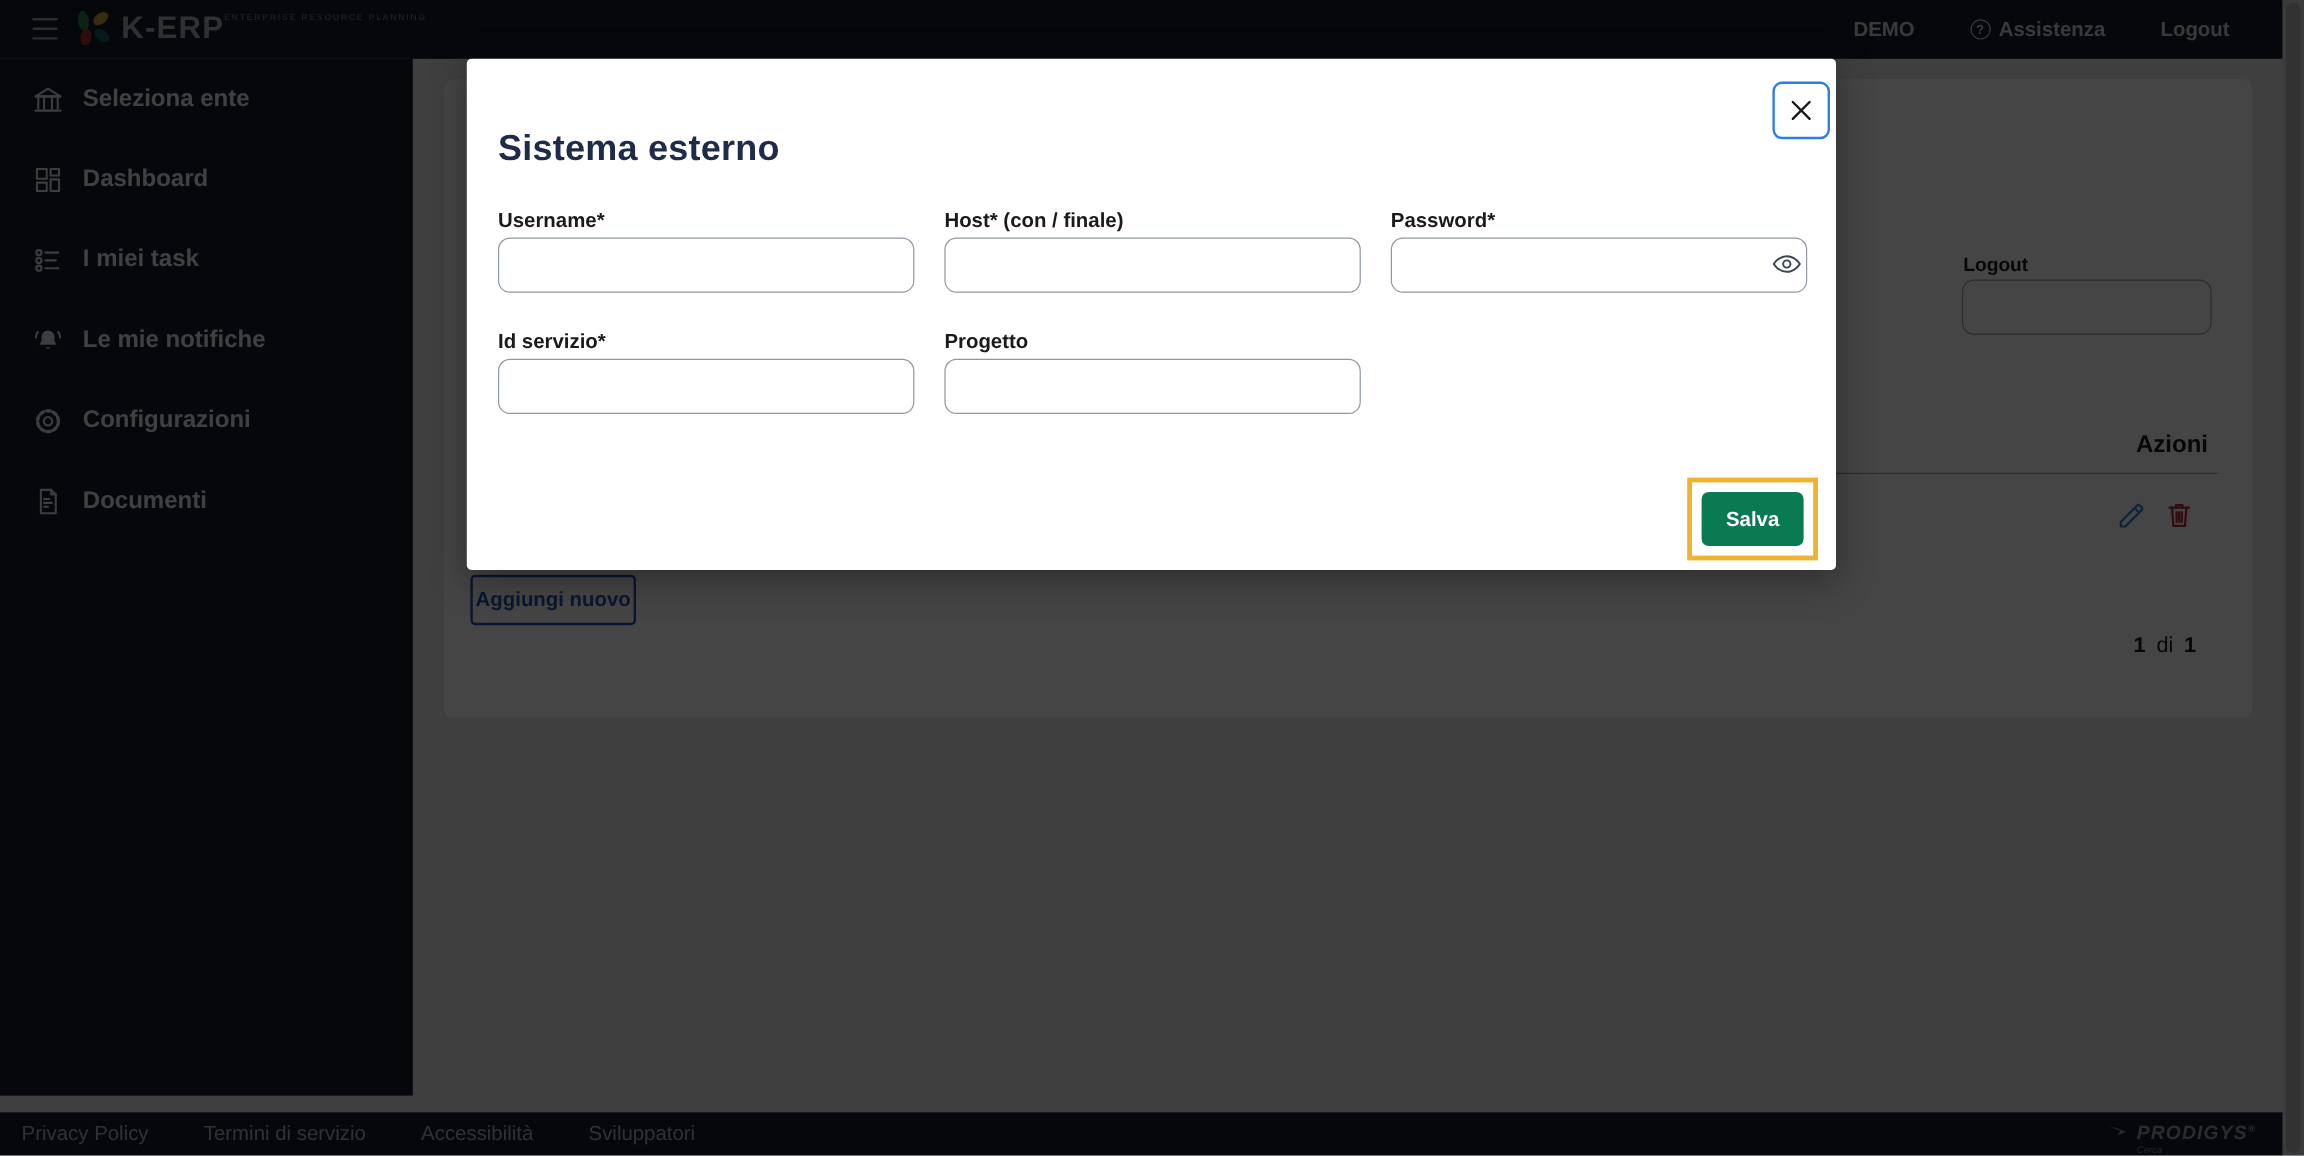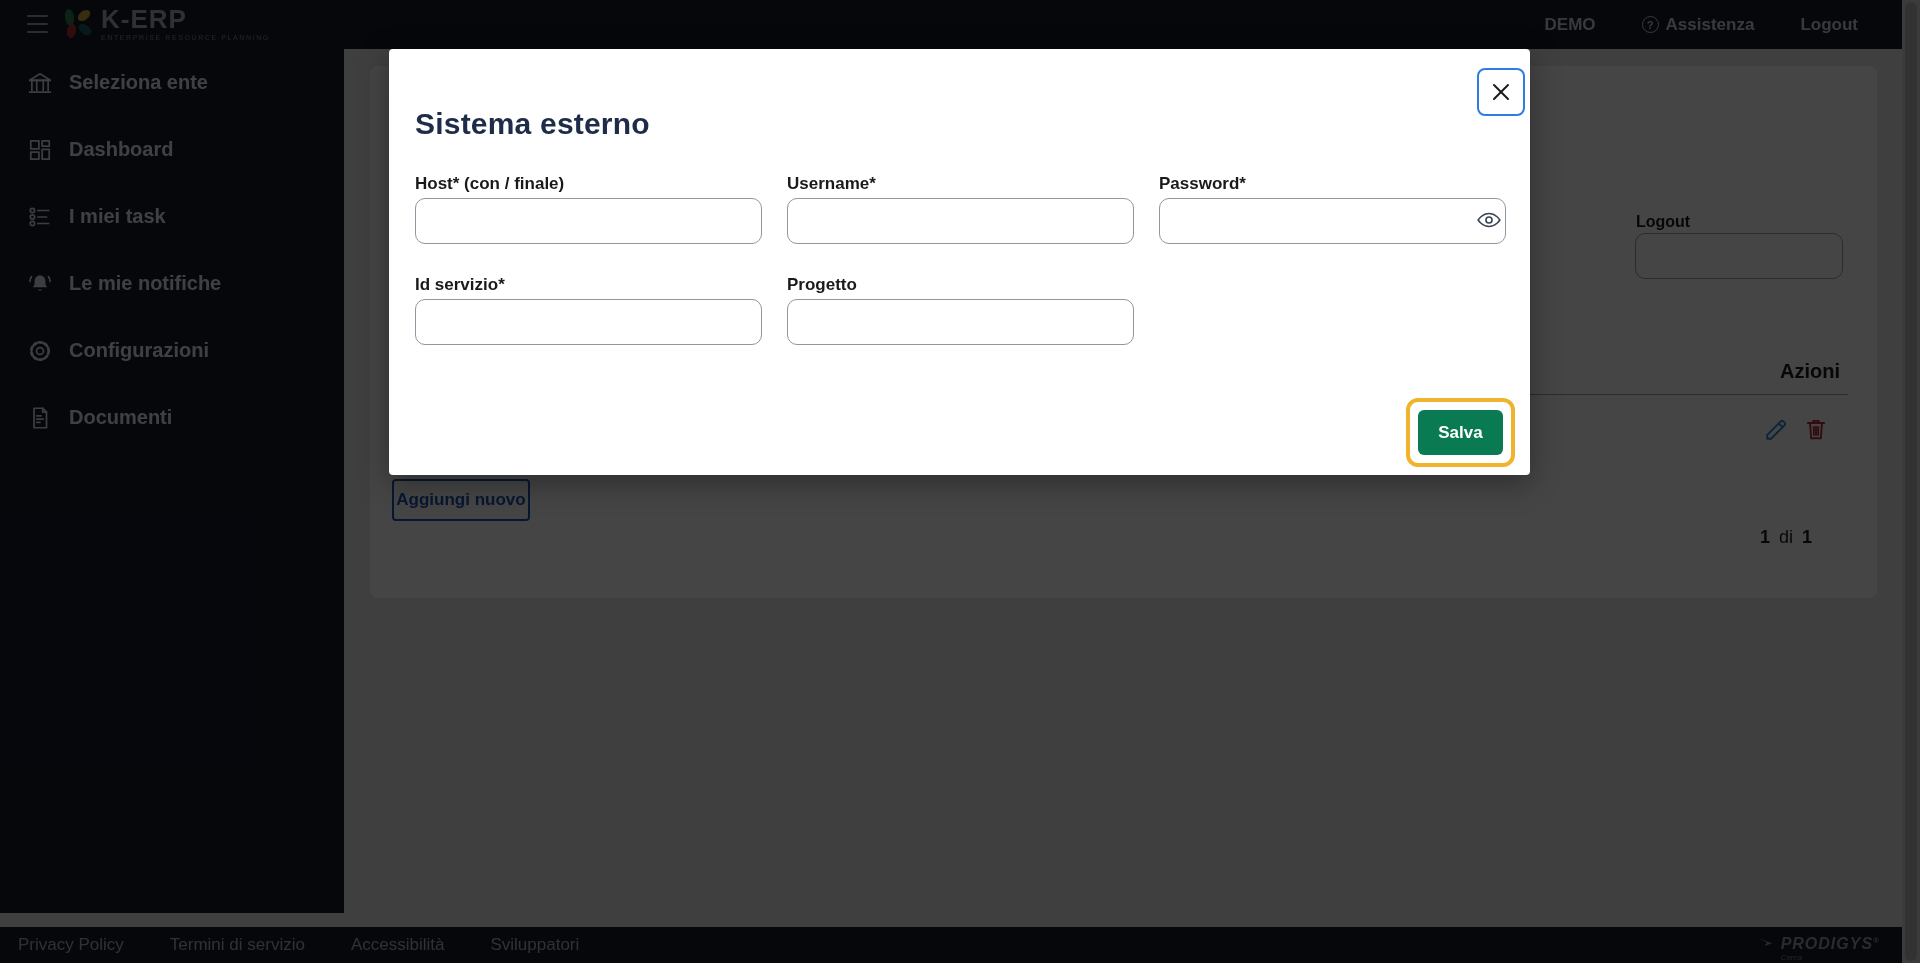--- a/index.html
+++ b/index.html
@@ -16,21 +16,21 @@
   .hamburger{position:absolute;left:27px;top:15px;width:21px;height:18px;display:flex;
     flex-direction:column;justify-content:space-between;cursor:pointer;}
   .hamburger span{display:block;height:2px;background:#9aa1ab;border-radius:1px;}
   .brand{position:absolute;left:63px;top:5px;display:flex;align-items:center;}
   .kmark{position:relative;width:30px;height:36px;margin-right:8px;}
   .kmark i{position:absolute;border-radius:50%;}
   .kmark .p1{left:2px;top:4px;width:9px;height:17px;background:#2e7d4f;transform:rotate(-8deg);}
   .kmark .p2{left:4px;top:19px;width:9px;height:14px;background:#b03030;transform:rotate(10deg);}
   .kmark .p3{left:14px;top:6px;width:14px;height:9px;background:#c9a43a;transform:rotate(-38deg);}
   .kmark .p4{left:15px;top:20px;width:14px;height:9px;background:#1c5f66;transform:rotate(38deg);}
-  .brandtxt{display:flex;flex-direction:column;}
+  .brandtxt{display:flex;flex-direction:row;}
   .brandname{font-size:26px;font-weight:700;letter-spacing:1px;color:#a9b0ba;line-height:26px;}
   .brandtag{font-size:7px;letter-spacing:1.6px;color:#858c97;margin-top:2px;}
   .topright{position:absolute;right:62px;top:0;height:49px;display:flex;align-items:center;gap:46px;}
   .topitem{display:flex;align-items:center;gap:7px;color:#cfd4da;font-size:17px;font-weight:700;cursor:pointer;}
   .qcircle{width:17px;height:17px;border:1.5px solid #cfd4da;border-radius:50%;font-size:11px;
     font-weight:700;display:flex;align-items:center;justify-content:center;color:#cfd4da;}
 
   .sidebar{position:absolute;left:0;top:49px;width:344px;height:864px;background:var(--navy);z-index:1;}
   .side-item{display:flex;align-items:center;height:67px;padding-left:27px;cursor:pointer;color:#e8ebef;}
   .side-icon{width:26px;height:26px;margin-right:16px;display:flex;align-items:center;justify-content:center;}
@@ -47,21 +47,21 @@
   .table-divider{position:absolute;left:24px;top:328px;width:1454px;height:1px;background:#9aa0a6;}
   .row-action{position:absolute;width:26px;height:26px;cursor:pointer;}
   .row-action svg{width:26px;height:26px;fill:none;stroke-width:1.7;stroke-linecap:round;stroke-linejoin:round;}
   .act-edit{left:1394px;top:350px;}
   .act-edit svg{stroke:var(--blue);}
   .act-delete{left:1433px;top:350px;}
   .act-delete svg{stroke:var(--red);}
   .add-btn{position:absolute;left:22px;top:413px;width:138px;height:42px;background:transparent;
     border:2px solid var(--link-blue);border-radius:4px;color:var(--link-blue);font-size:17px;
     font-weight:700;font-family:"Liberation Sans",sans-serif;cursor:pointer;}
-  .pagination{position:absolute;left:1390px;top:461px;width:88px;font-size:18px;color:#1a1a1a;}
+  .pagination{position:absolute;left:1390px;top:461px;width:88px;text-align:center;font-size:18px;color:#1a1a1a;}
   .pagination .pg-b{font-weight:700;}
   .pagination .pg-s{font-weight:400;margin:0 4px;}
 
   .footer{position:absolute;left:0;top:927px;width:1920px;height:36px;background:var(--navy);z-index:1;}
   .footer-links{position:absolute;left:18px;top:0;height:36px;display:flex;align-items:center;gap:46px;}
   .footer-link{color:#aeb4bd;font-size:17px;cursor:pointer;text-decoration:none;}
   .footer-brand{position:absolute;right:40px;top:5px;display:flex;align-items:flex-start;gap:7px;font-style:italic;}
   .fb-arrow svg{width:18px;height:18px;fill:#9aa0a8;margin-top:3px;}
   .fb-txt{display:flex;flex-direction:column;}
   .fb-name{color:#9aa0a8;font-size:16px;font-weight:700;letter-spacing:1px;line-height:17px;}
@@ -87,21 +87,21 @@
   .field .input-wrap{position:relative;height:46px;}
   .field input{width:100%;height:46px;border:1px solid #8f97a0;border-radius:10px;background:#fff;
     font-size:17px;padding:0 12px;font-family:"Liberation Sans",sans-serif;}
   .eye-btn{position:absolute;right:2px;top:50%;transform:translateY(-50%);width:30px;height:30px;
     display:flex;align-items:center;justify-content:center;cursor:pointer;background:transparent;border:none;}
   .eye-btn svg{width:26px;height:26px;stroke:#3a4658;fill:none;stroke-width:1.5;}
   .select-box{position:relative;width:100%;height:46px;background:#f1f1f1;border:none;border-radius:10px;cursor:pointer;}
   .select-box svg{position:absolute;right:14px;top:16px;width:15px;height:15px;stroke:#333;fill:none;
     stroke-width:1.8;stroke-linecap:round;stroke-linejoin:round;}
   .save-ring{position:absolute;left:1017px;top:349px;border:4px solid var(--orange);background:#fff;
-    padding:8px;border-radius:12px;}
+    padding:8px;border-radius:0;}
   .save-btn{width:85px;height:45px;background:var(--green);color:#fff;border:none;border-radius:6px;
     font-size:17px;font-weight:700;font-family:"Liberation Sans",sans-serif;cursor:pointer;}
 </style>
 </head>
 <body>
 
 <div id="app">
 
   <div class="content">
     <div class="card">
@@ -262,27 +262,27 @@
     <div class="modal-title">Sistema esterno</div>
     <div class="modal-close">
       <svg viewBox="0 0 24 24">
           <path d="M5 5l14 14"></path>
           <path d="M19 5L5 19"></path>
         </svg>
     </div>
 
     <div class="form-grid">
       <div class="field">
+        <label>Username*</label>
+        <div class="input-wrap">
+          <input type="text" value="" style="">
+        </div>
+      </div>
+      <div class="field">
         <label>Host* (con / finale)</label>
-        <div class="input-wrap">
-          <input type="text" value="" style="">
-        </div>
-      </div>
-      <div class="field">
-        <label>Username*</label>
         <div class="input-wrap">
           <input type="text" value="" style="">
         </div>
       </div>
       <div class="field">
         <label>Password*</label>
         <div class="input-wrap">
           <input type="password" value="" style="">
           <button class="eye-btn">
             <span>

